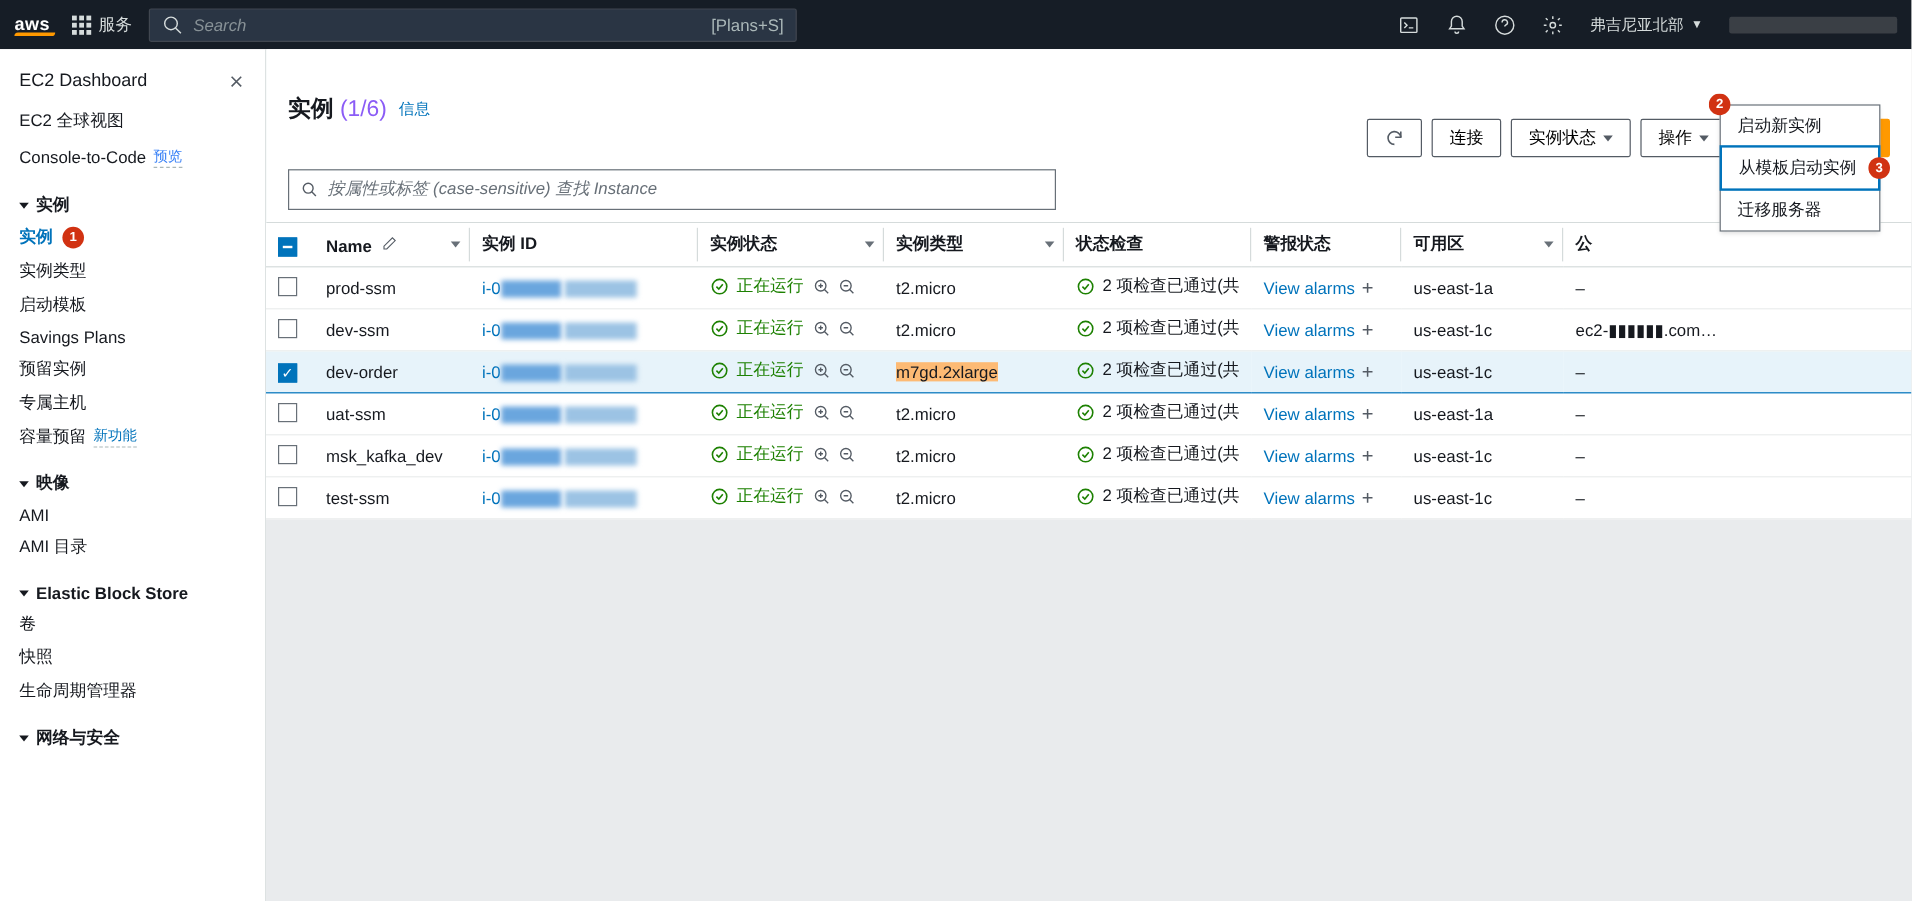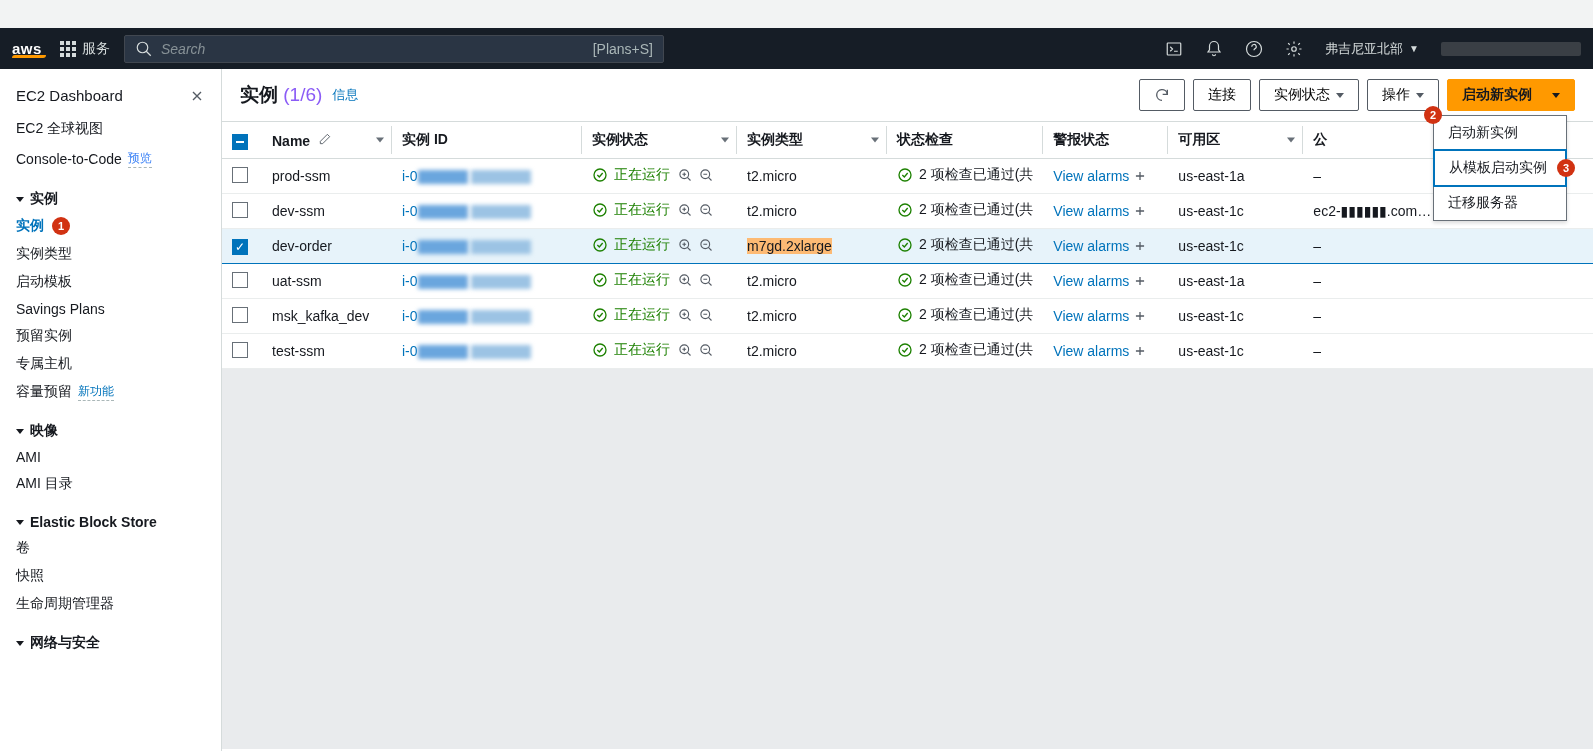--- a/index.html
+++ b/index.html
@@ -1,19 +1,19 @@
 <!DOCTYPE html>
 <html><head>
 <meta charset="utf-8">
 <style>
 * { margin: 0; padding: 0; box-sizing: border-box; font-family: "Amazon Ember", "Helvetica Neue", Arial, sans-serif; }
 body { width: 1593px; height: 751px; overflow: hidden; background: #f2f3f3; color: #16191f; font-size: 14px; }
 
 
-.topnav { height: 41px; background: #161d26; color: #d5dbdb; display: flex; align-items: center; padding: 0 12px; gap: 14px; margin-top: 28px; }
+.topnav { height: 41px; background: #161d26; color: #d5dbdb; display: flex; align-items: center; padding: 0 12px; gap: 14px; }
 .aws-logo { font-weight: 700; font-size: 15px; color: #fff; letter-spacing: 0.5px; position: relative; }
 .aws-logo::after { content: ""; display: block; height: 3px; width: 34px; background: #ff9900; border-radius: 3px 0 3px 0; margin-top: -2px; }
 .grid-icon { width: 16px; height: 16px; display: grid; grid-template-columns: repeat(3,4px); grid-template-rows: repeat(3,4px); gap: 2px; }
 .grid-icon span { background: #d5dbdb; }
 .services { display: flex; align-items: center; gap: 6px; color: #d5dbdb; font-size: 14px; }
 .searchbar { flex: 0 0 540px; height: 28px; background: #2a3544; border: 1px solid #414750; border-radius: 2px; display: flex; align-items: center; padding: 0 10px; gap: 8px; color: #879196; font-style: italic; }
 .searchbar .kbd { margin-left: auto; font-style: normal; color: #aab7b8; }
 .topnav-right { margin-left: auto; display: flex; align-items: center; gap: 22px; color: #d5dbdb; }
 .topnav svg { width: 18px; height: 18px; stroke: #d5dbdb; fill: none; stroke-width: 1.6; }
 .region { display: flex; align-items: center; gap: 6px; font-size: 13px; }
@@ -32,21 +32,21 @@
 .badge-num { background: #d13212; color: #fff; border-radius: 50%; width: 18px; height: 18px; display: inline-flex; align-items: center; justify-content: center; font-size: 11px; font-weight: 700; }
 
 
 .content { flex: 1; background: #f2f3f3; position: relative; display: flex; flex-direction: column; }
 .page-head { background: #fff; border-bottom: 1px solid #d5dbdb; padding: 10px 18px; }
 .page-head-row1 { display: flex; align-items: center; gap: 10px; }
 .page-title { font-size: 19px; font-weight: 700; }
 .page-title .count { font-weight: 400; color: #8b5cf6; margin-top: 23px; }
 .info-link { color: #0073bb; font-size: 13px; }
 .head-actions { margin-left: auto; display: flex; gap: 8px; align-items: center; }
-.btn { border: 1px solid #545b64; background: #fff; height: 32px; padding: 0 14px; border-radius: 2px; display: inline-flex; align-items: center; gap: 6px; font-size: 14px; cursor: pointer; }
+.btn { border: 1px solid #545b64; background: #fff; height: 32px; padding: 0 14px; border-radius: 2px; display: inline-flex; align-items: center; gap: 6px; font-size: 14px; cursor: pointer; margin-top: 48px; }
 .btn.primary { background: #ff9900; border-color: #ff9900; color: #16191f; font-weight: 700; }
 .btn .caret { width: 0; height: 0; border-top: 5px solid #545b64; border-left: 4px solid transparent; border-right: 4px solid transparent; }
 .btn.primary .caret { border-top-color: #16191f; }
 .btn svg { width: 16px; height: 16px; stroke: #545b64; fill: none; stroke-width: 2; }
 .filter-input { margin-top: 10px; width: 640px; height: 34px; border: 1px solid #687078; display: flex; align-items: center; padding: 0 10px; gap: 8px; color: #687078; font-style: italic; }
 .filter-input svg { width: 14px; height: 14px; stroke: #545b64; fill: none; stroke-width: 2; }
 
 
 .dropdown { position: absolute; top: 46px; right: 26px; background: #fff; border: 1px solid #687078; box-shadow: 0 2px 4px rgba(0,0,0,.15); z-index: 10; min-width: 134px; }
 .dropdown-item { padding: 8px 14px; font-size: 14px; display: flex; align-items: center; gap: 6px; }
@@ -210,20 +210,27 @@
               <span>操作</span>
               <span class="caret"></span>
             </button>
           <button class="btn primary">
               <span>启动新实例</span>
               <span style="width:8px"></span>
               <span class="caret"></span>
             </button>
         </div>
       </div>
+      <div class="filter-input">
+        <svg viewBox="0 0 24 24">
+            <circle cx="10" cy="10" r="7"></circle>
+            <path d="m15 15 6 6"></path>
+          </svg>
+        <span>按属性或标签 (case-sensitive) 查找 Instance</span>
+      </div>
 
       <div class="dropdown">
         <div style="position:absolute;left:-10px;top:-10px" class="badge-num">2</div>
         <div class="dropdown-item">
             <span>启动新实例</span>
           </div>
         <div class="dropdown-item hl">
           <span>从模板启动实例</span>
           <span class="badge-num" style="position:absolute;right:-10px">3</span>
         </div>

